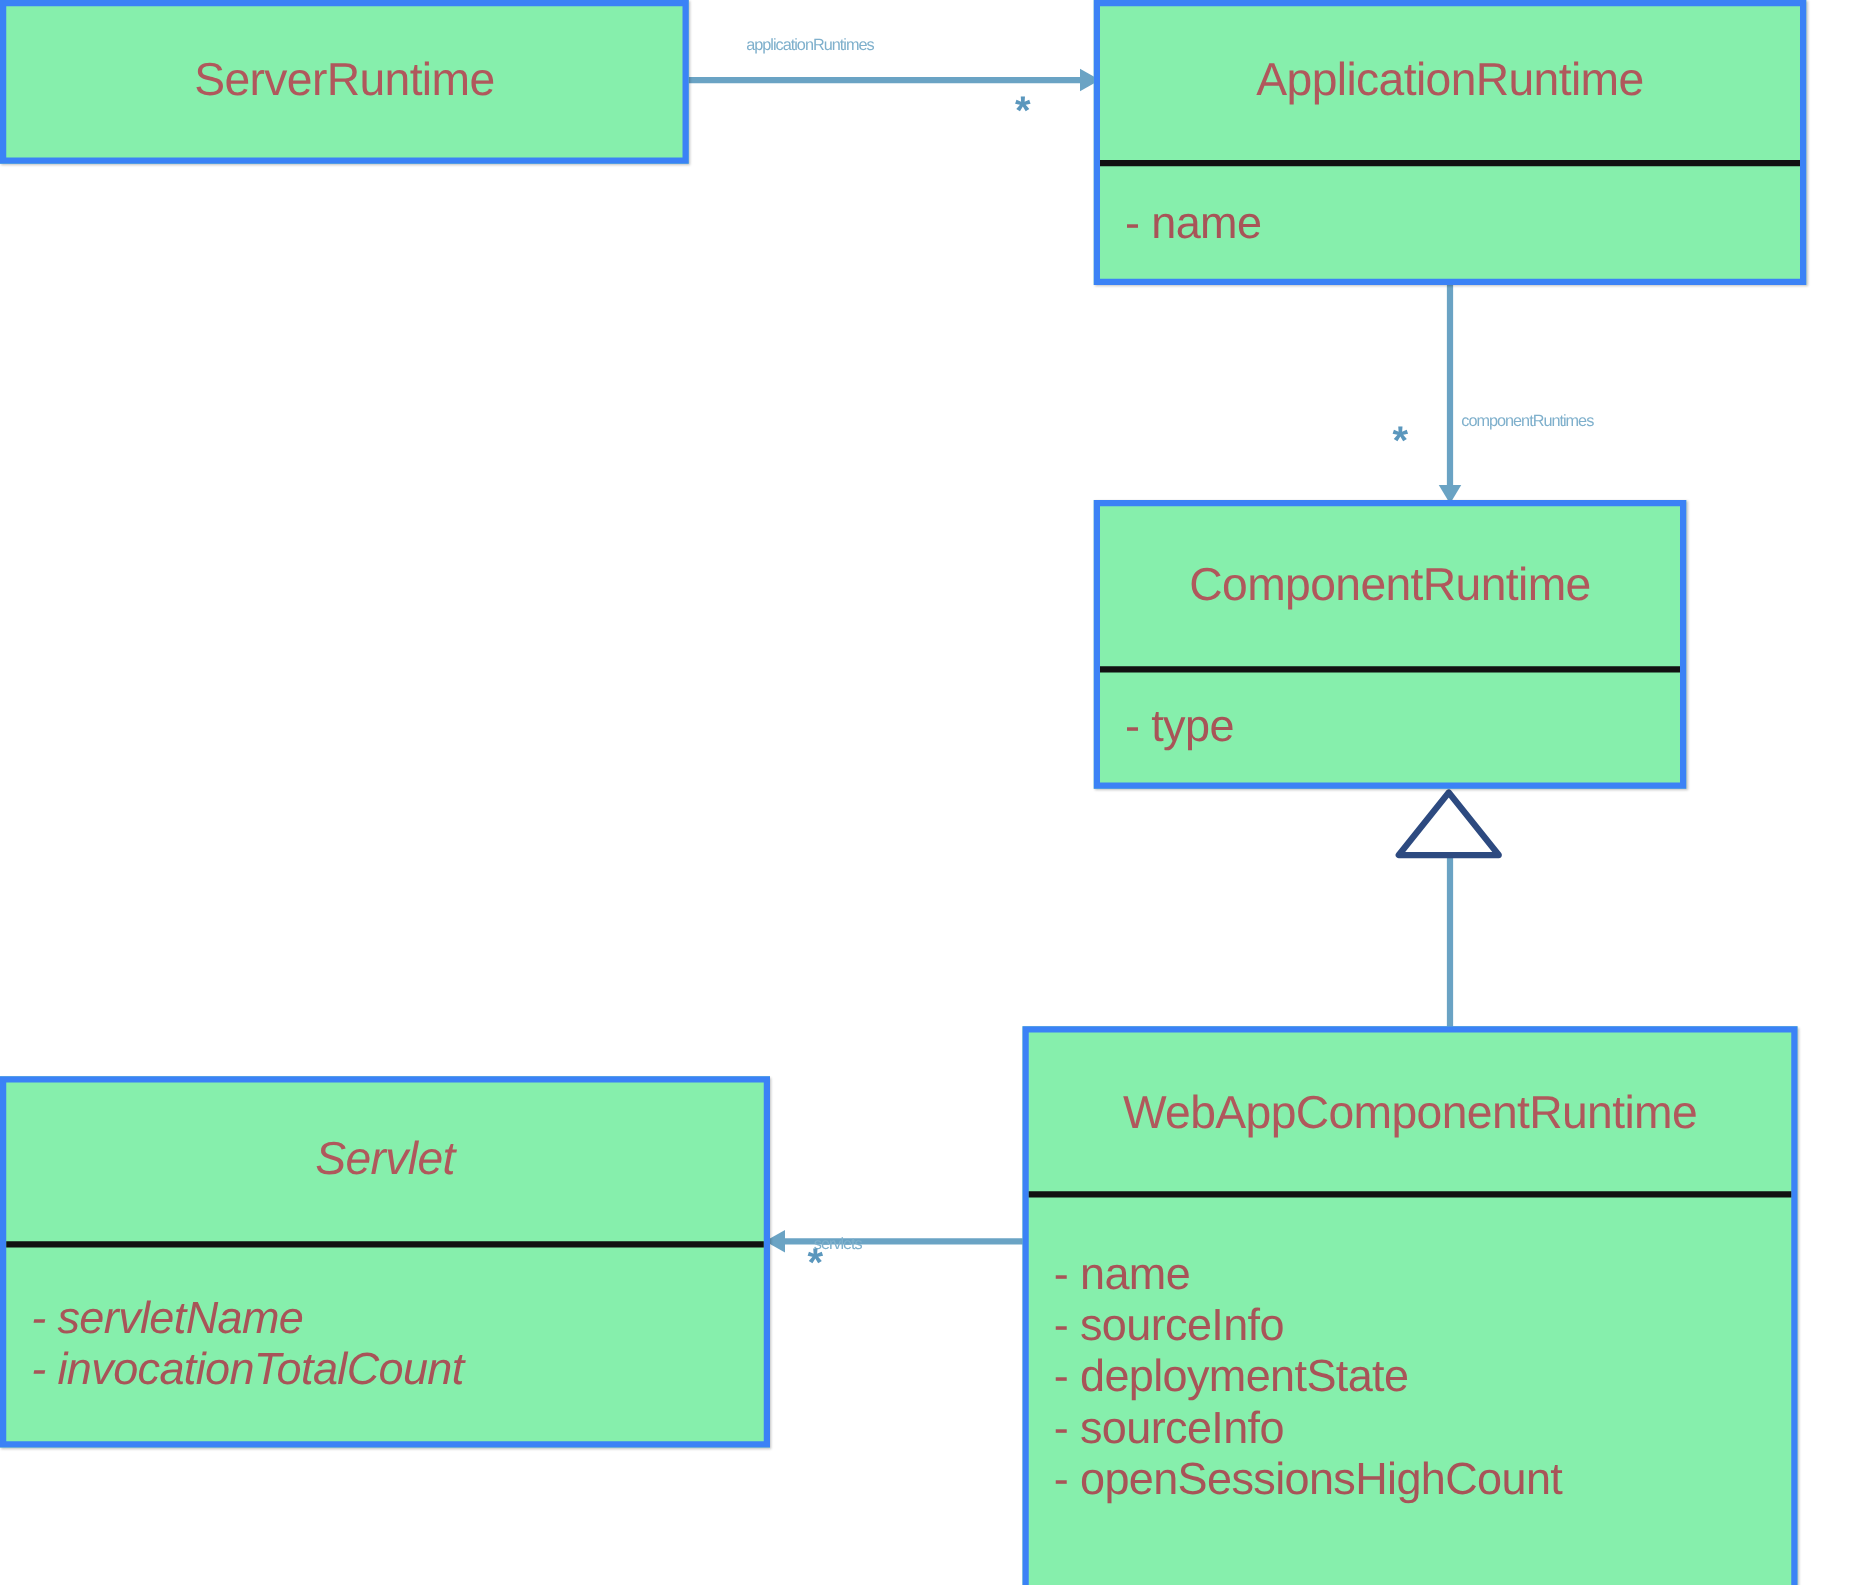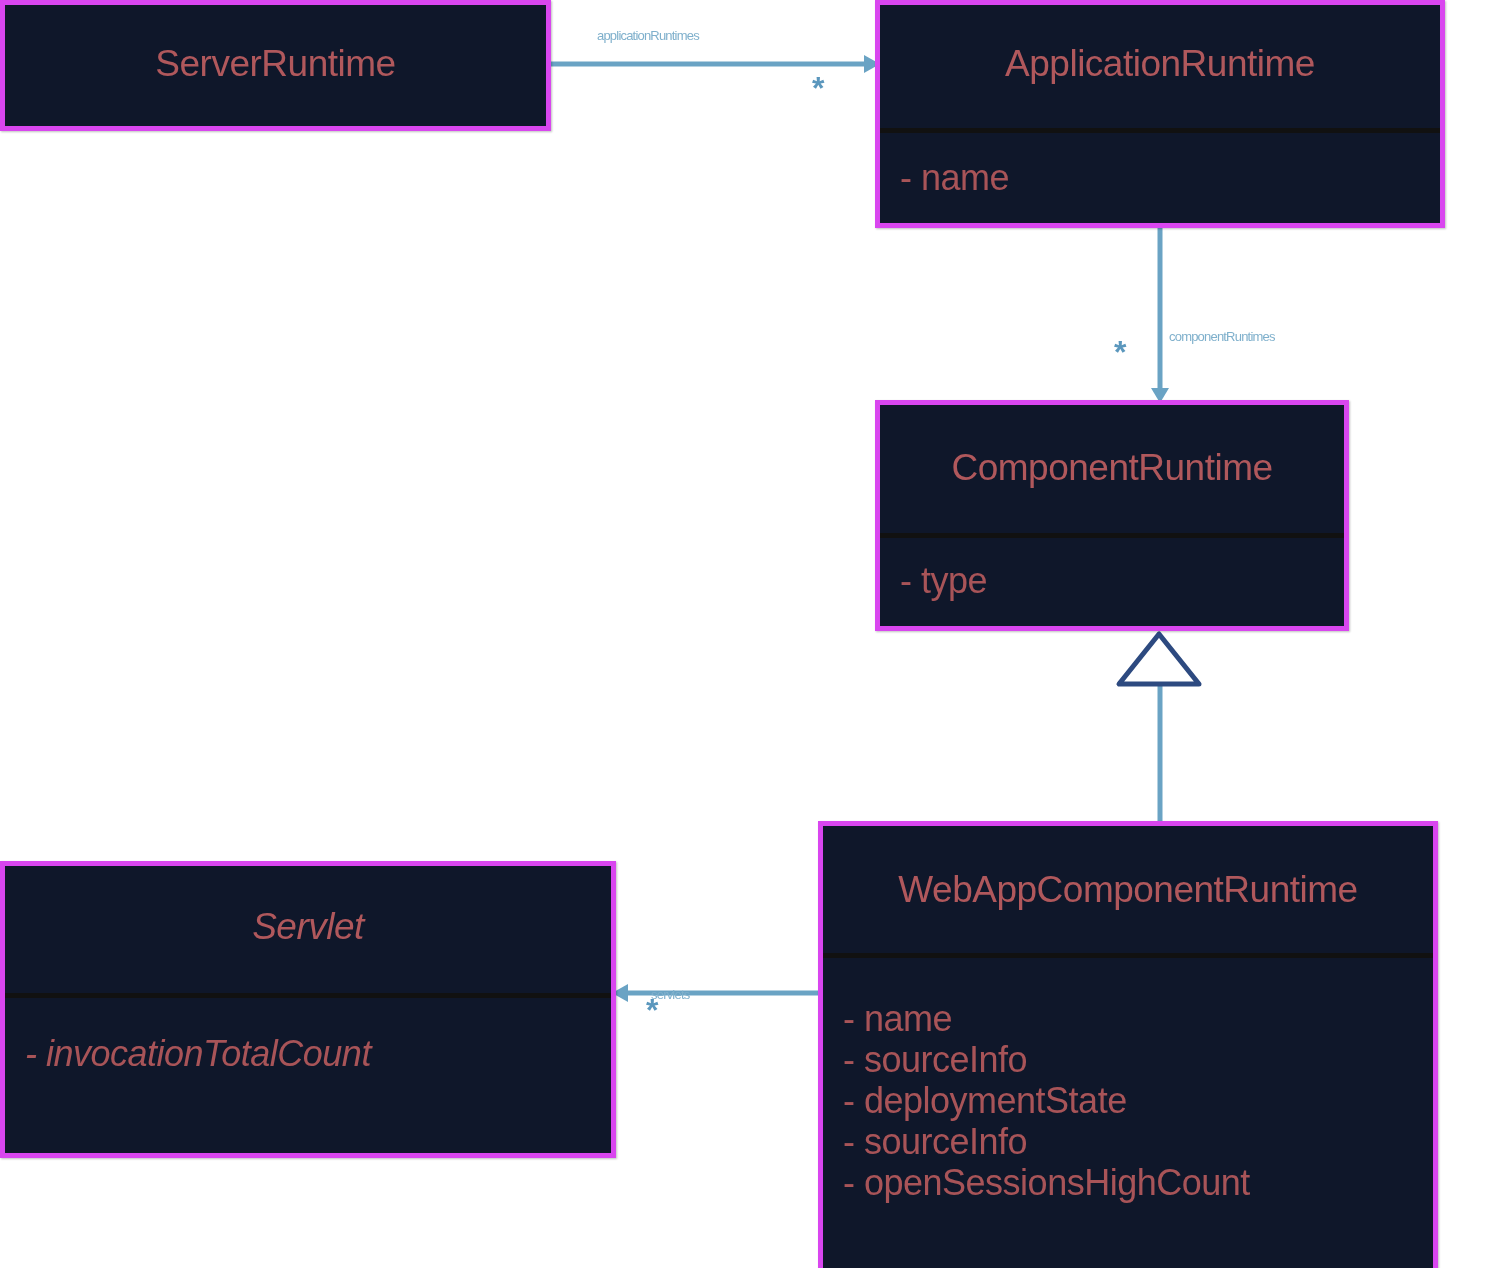--- a/index.html
+++ b/index.html
@@ -1,18 +1,18 @@
 <!DOCTYPE html>
 <html><head>
 <meta charset="utf-8">
 <style>
   html, body { margin: 0; padding: 0; background: #ffffff; }
   body { width: 1489px; height: 1268px; position: relative; overflow: hidden;
          font-family: "Liberation Sans", sans-serif; }
-  .cls { position: absolute; background: #0f172a; border: 5px solid #d946ef;
+  .cls { position: absolute; background: #86efac; border: 5px solid #3b82f6;
          box-sizing: border-box; box-shadow: 1px 1px 2px rgba(0,0,0,0.25); }
   .cls-name { position: absolute; left: 0; right: 0; text-align: center;
               color: #b0585c; font-size: 37px; letter-spacing: -0.5px; }
   .cls-sep { position: absolute; left: 0; right: 0; height: 5px; background: #111111; }
   .attrs { position: absolute; left: 20px; color: #a85458; font-size: 36px;
            line-height: 41px; letter-spacing: -0.5px; }
   .attr { display: block; white-space: nowrap; }
   .label { position: absolute; color: #7fb0cc; font-size: 13px; letter-spacing: -0.8px; white-space: nowrap; }
   .mult { position: absolute; color: #5b97bd; font-size: 32px; font-weight: bold; }
   svg.lines { position: absolute; left: 0; top: 0; }
@@ -73,15 +73,16 @@
     <span class="attr">- deploymentState</span>
     <span class="attr">- sourceInfo</span>
     <span class="attr">- openSessionsHighCount</span>
   </div>
 </div>
 
 <div class="cls" style="left:0px; top:861px; width:616px; height:297px;font-style:italic;">
   <span class="cls-name" style="top:40px;">Servlet</span>
   <div class="cls-sep" style="top:127px;"></div>
   <div class="attrs" style="top:167px;">
+    <span class="attr">- servletName</span>
     <span class="attr">- invocationTotalCount</span>
   </div>
 </div>
 
 </body></html>

